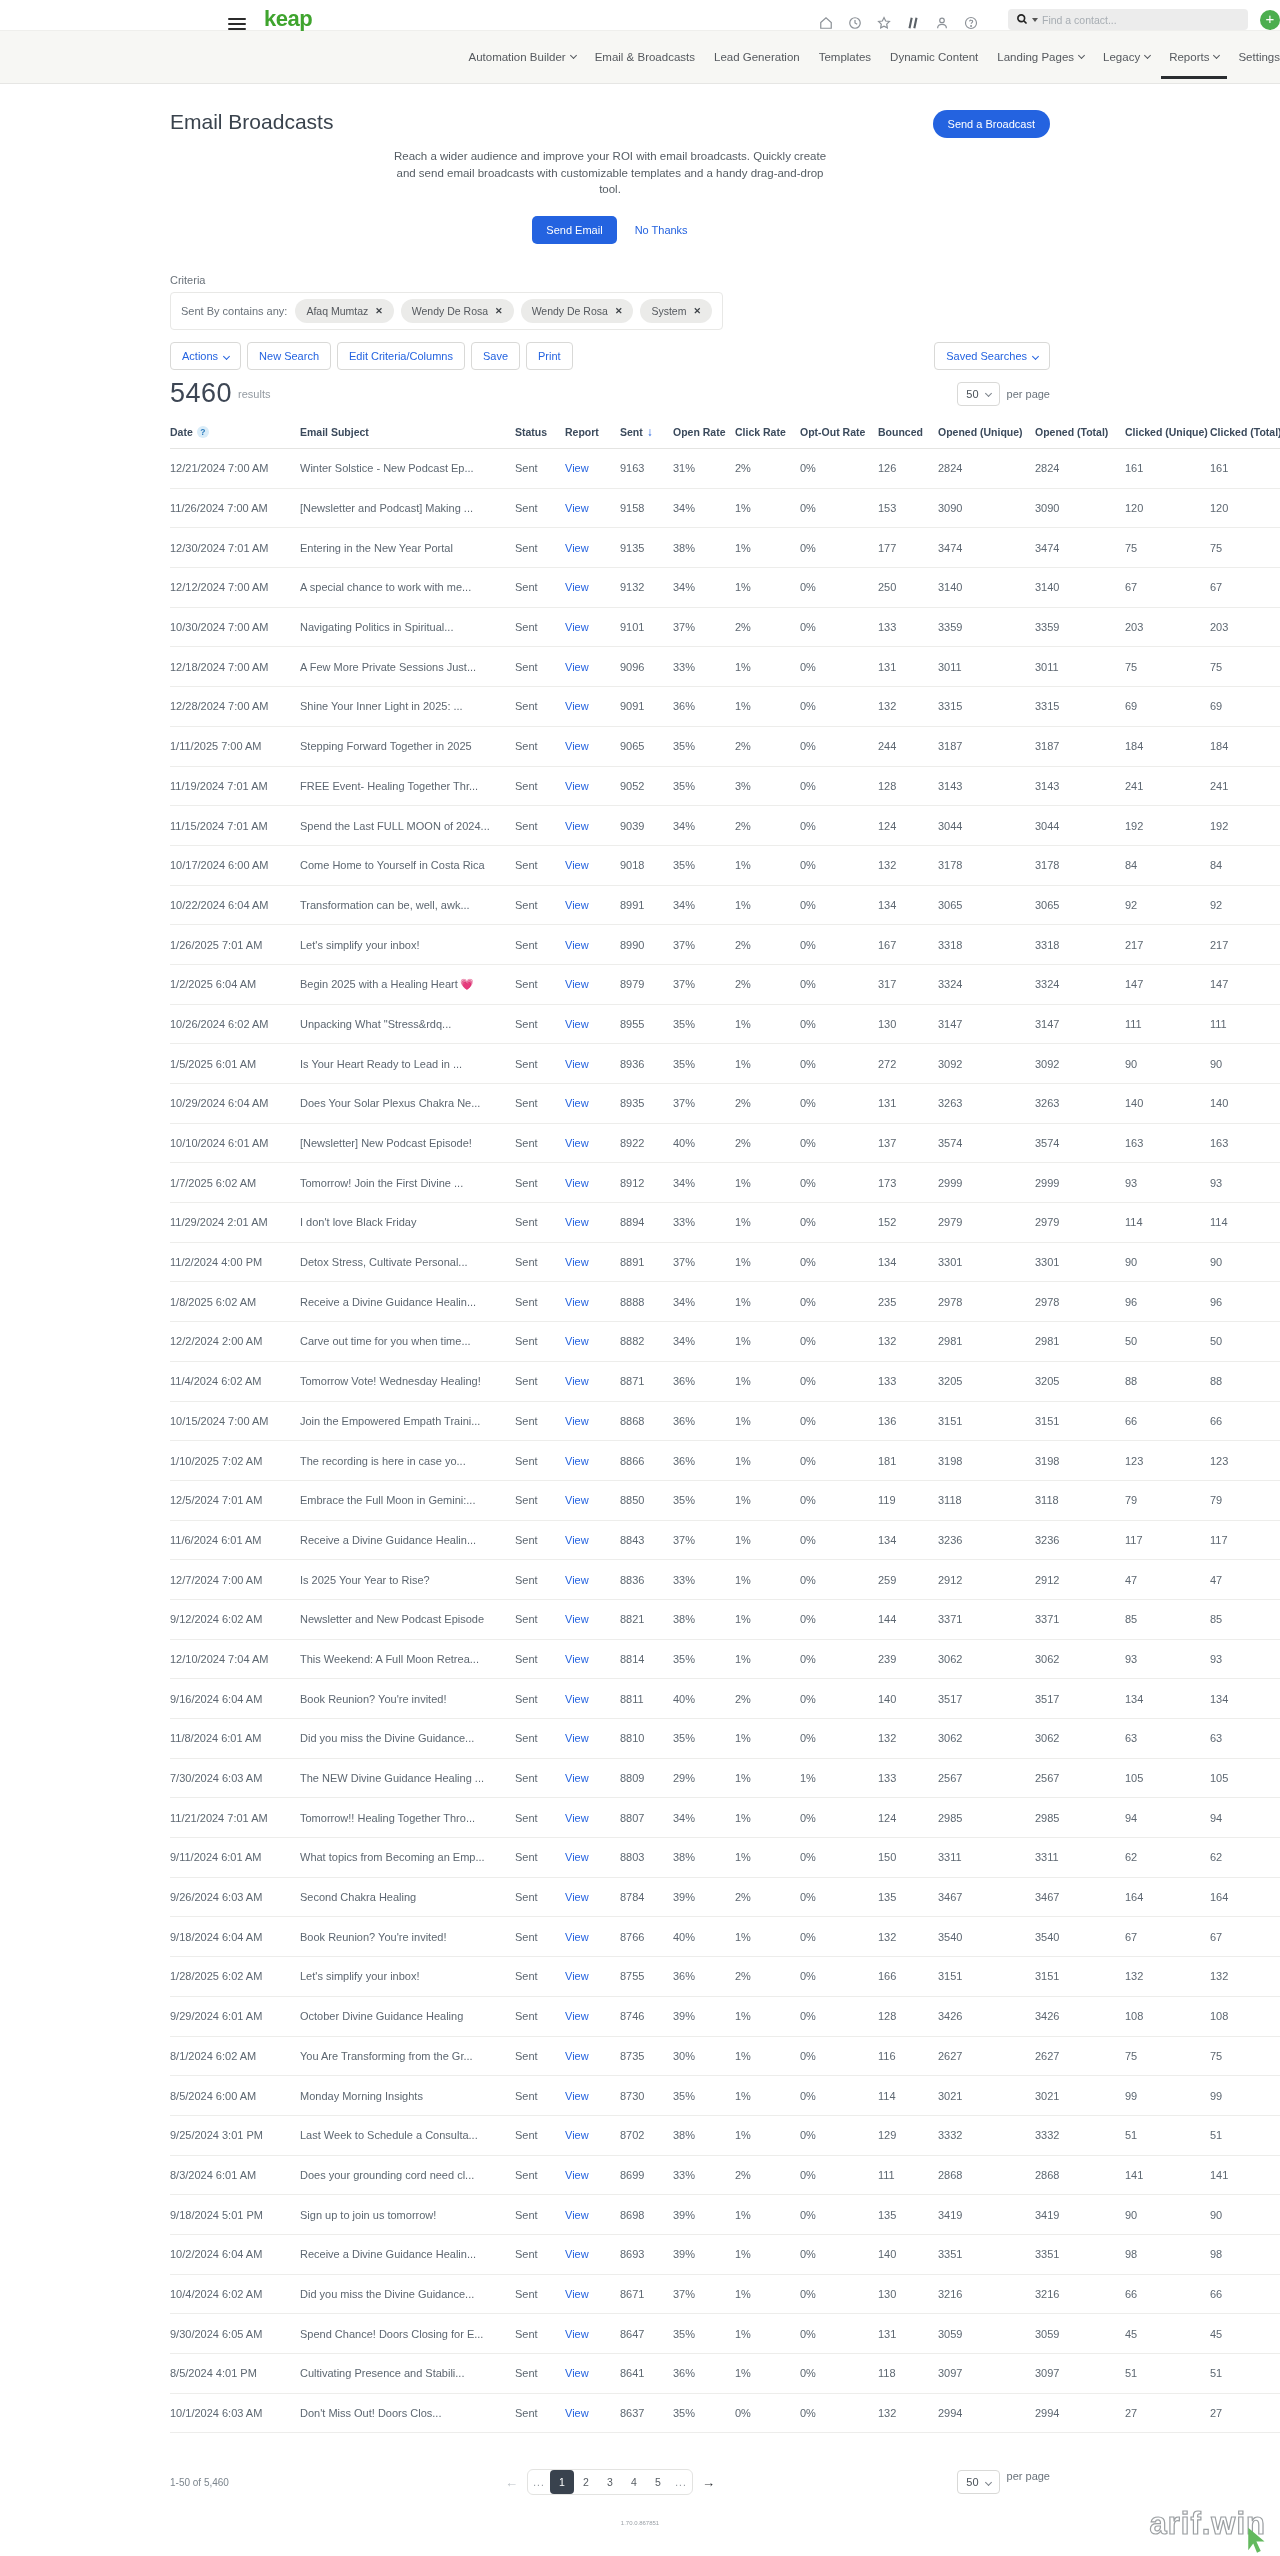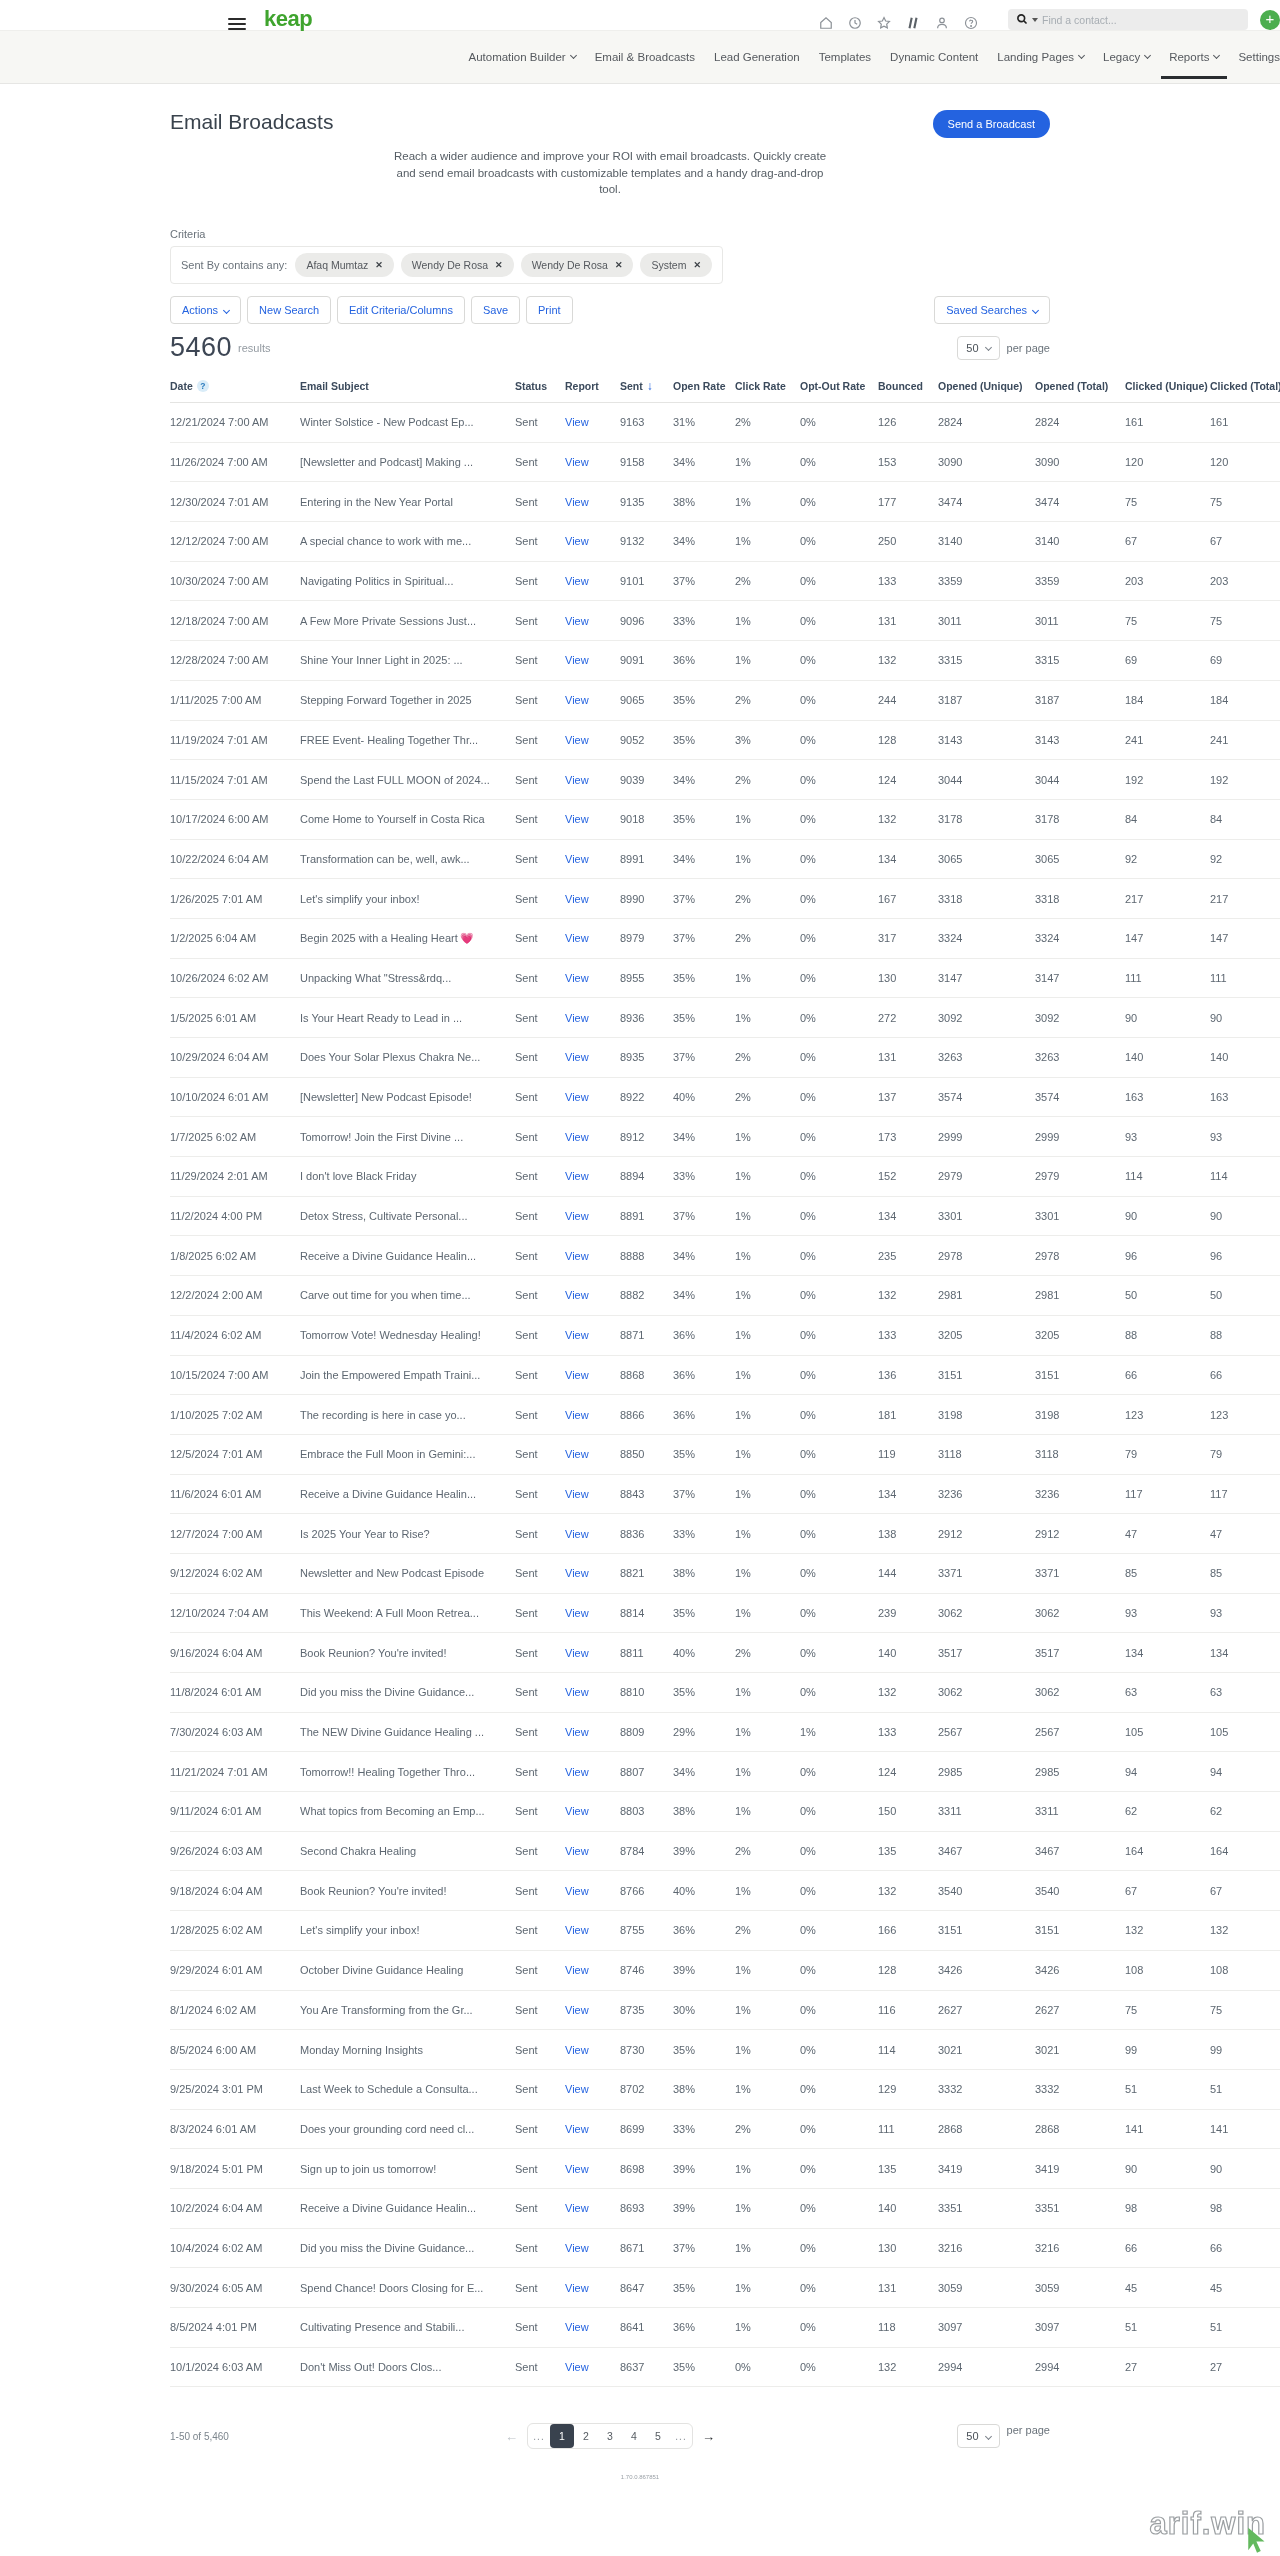--- a/index.html
+++ b/index.html
@@ -208,20 +208,24 @@
     </div>
   </nav>
 
 <div class="content page-head">
   <h1 class="page-title">Email Broadcasts</h1>
   <button class="btn-primary">Send a Broadcast</button>
 </div>
 
 <div class="content hero">
   <p>Reach a wider audience and improve your ROI with email broadcasts. Quickly create and send email broadcasts with customizable templates and a handy drag-and-drop tool.</p>
+  <div class="hero-actions">
+    <button class="btn-send">Send Email</button>
+    <a class="link-blue">No Thanks</a>
+  </div>
 </div>
 
 <div class="content criteria">
   <div class="criteria-label">Criteria</div>
   <div class="criteria-box">
     <span class="criteria-field">Sent By contains any:</span>
     <div class="chips">
 
     <span class="chip">
           <span>Afaq Mumtaz</span>
@@ -739,21 +743,21 @@
       </div>
       <div class="tr row-grid">
         <div class="td">12/7/2024 7:00 AM</div>
         <div class="td">Is 2025 Your Year to Rise?</div>
         <div class="td">Sent</div>
         <div class="td"><a class="view-link">View</a></div>
         <div class="td">8836</div>
         <div class="td">33%</div>
         <div class="td">1%</div>
         <div class="td">0%</div>
-        <div class="td">138</div>
+        <div class="td">259</div>
         <div class="td">2912</div>
         <div class="td">2912</div>
         <div class="td">47</div>
         <div class="td">47</div>
       </div>
       <div class="tr row-grid">
         <div class="td">9/12/2024 6:02 AM</div>
         <div class="td">Newsletter and New Podcast Episode</div>
         <div class="td">Sent</div>
         <div class="td"><a class="view-link">View</a></div>

